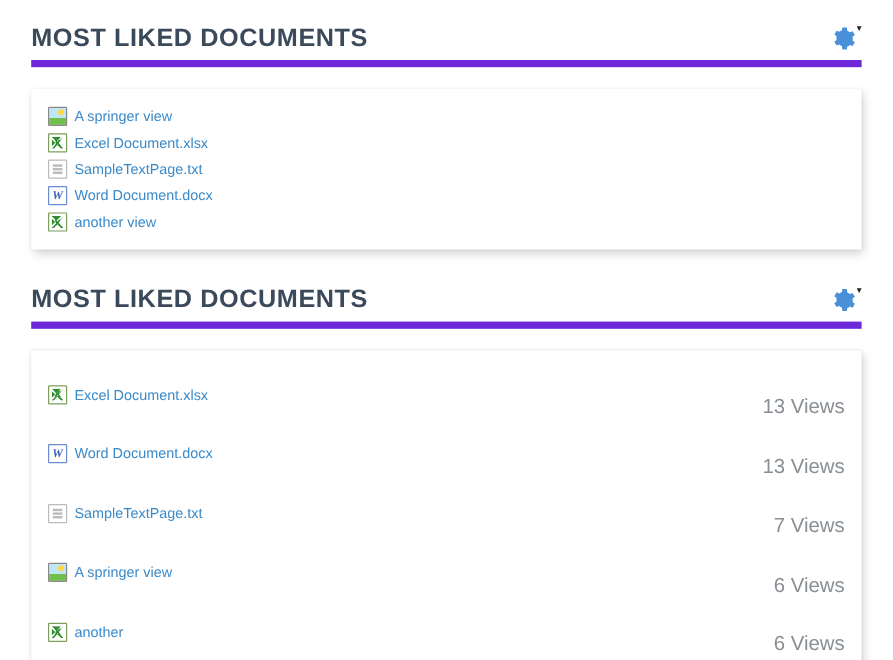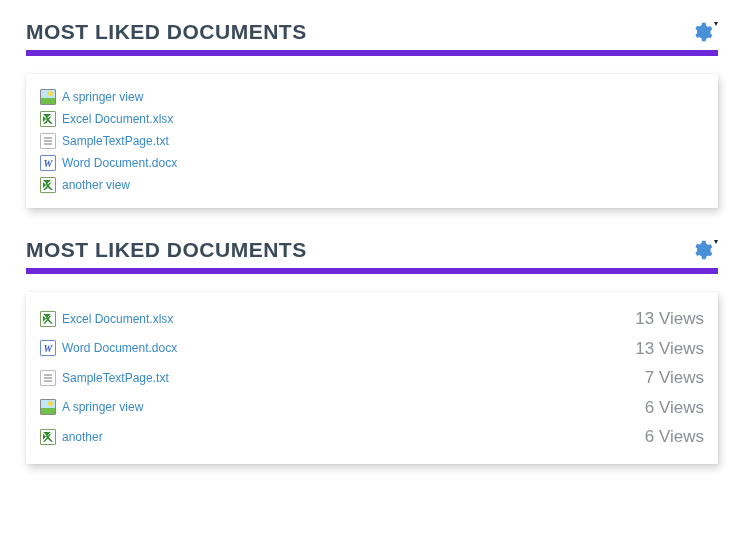--- a/index.html
+++ b/index.html
@@ -75,20 +75,21 @@
   .doc-link {
     color: #3a8ac9;
     font-size: 12px;
     text-decoration: none;
     cursor: pointer;
   }
   .doc-views {
     margin-left: auto;
     color: #8a8f94;
     font-size: 17px;
+    margin-top: 20px;
   }
 </style>
 </head>
 <body>
 
 <div class="panel">
   <div class="panel-header">
     <div class="panel-title">MOST LIKED DOCUMENTS</div>
     <div class="gear-wrap">
       <svg class="gear-icon" viewBox="0 0 24 24" fill="currentColor">

